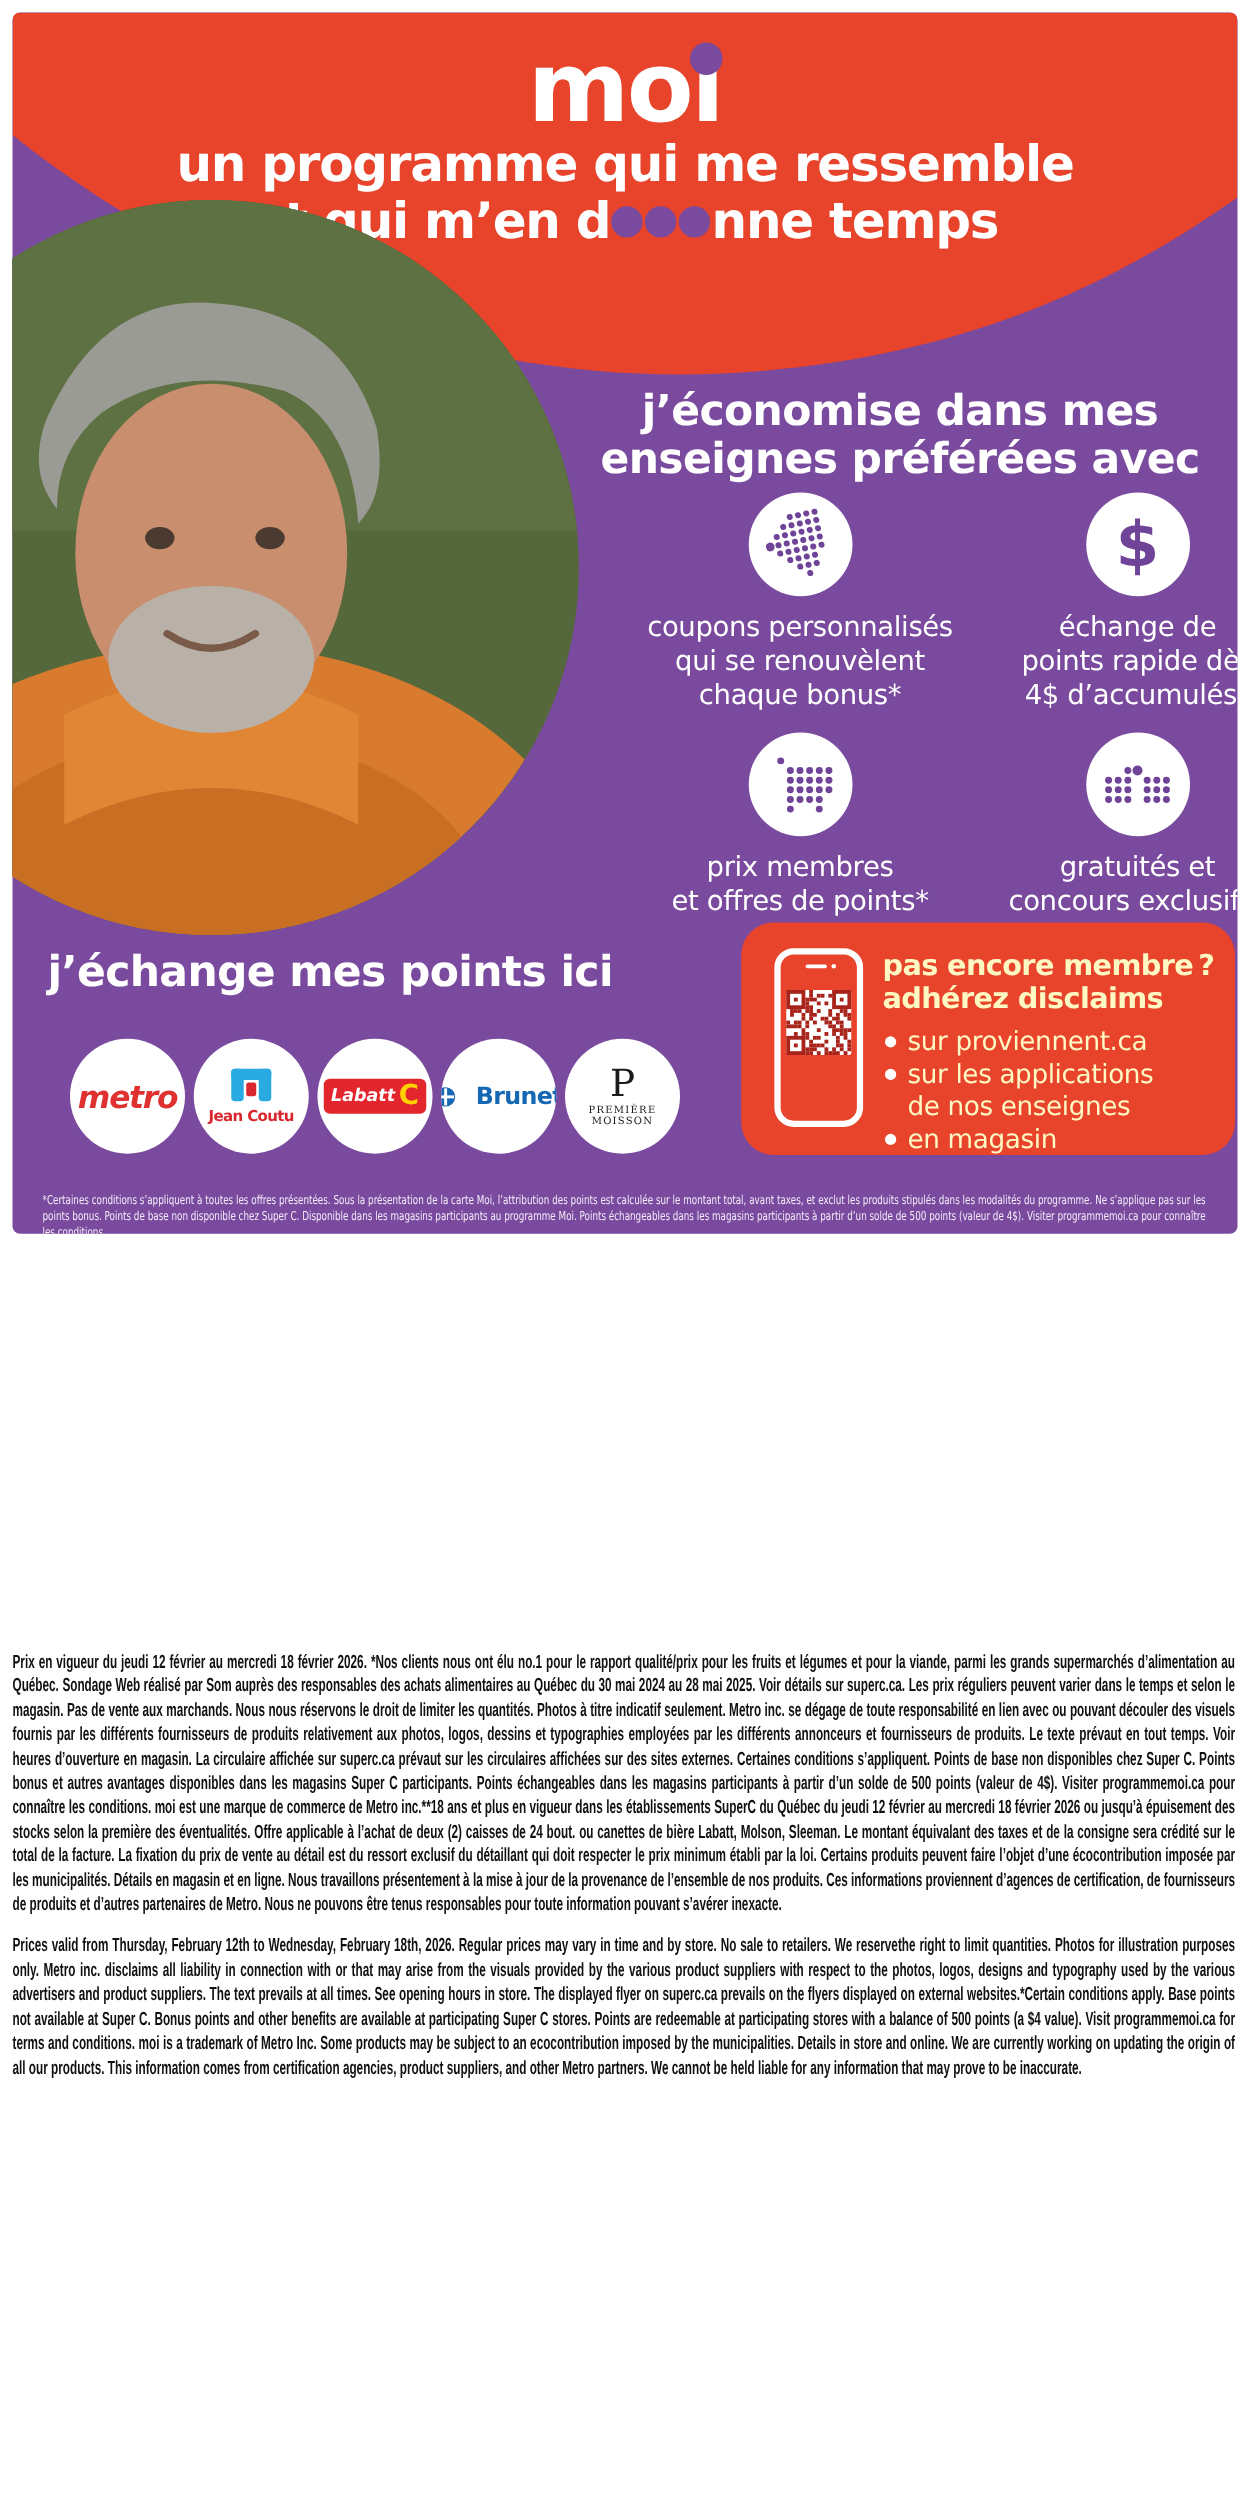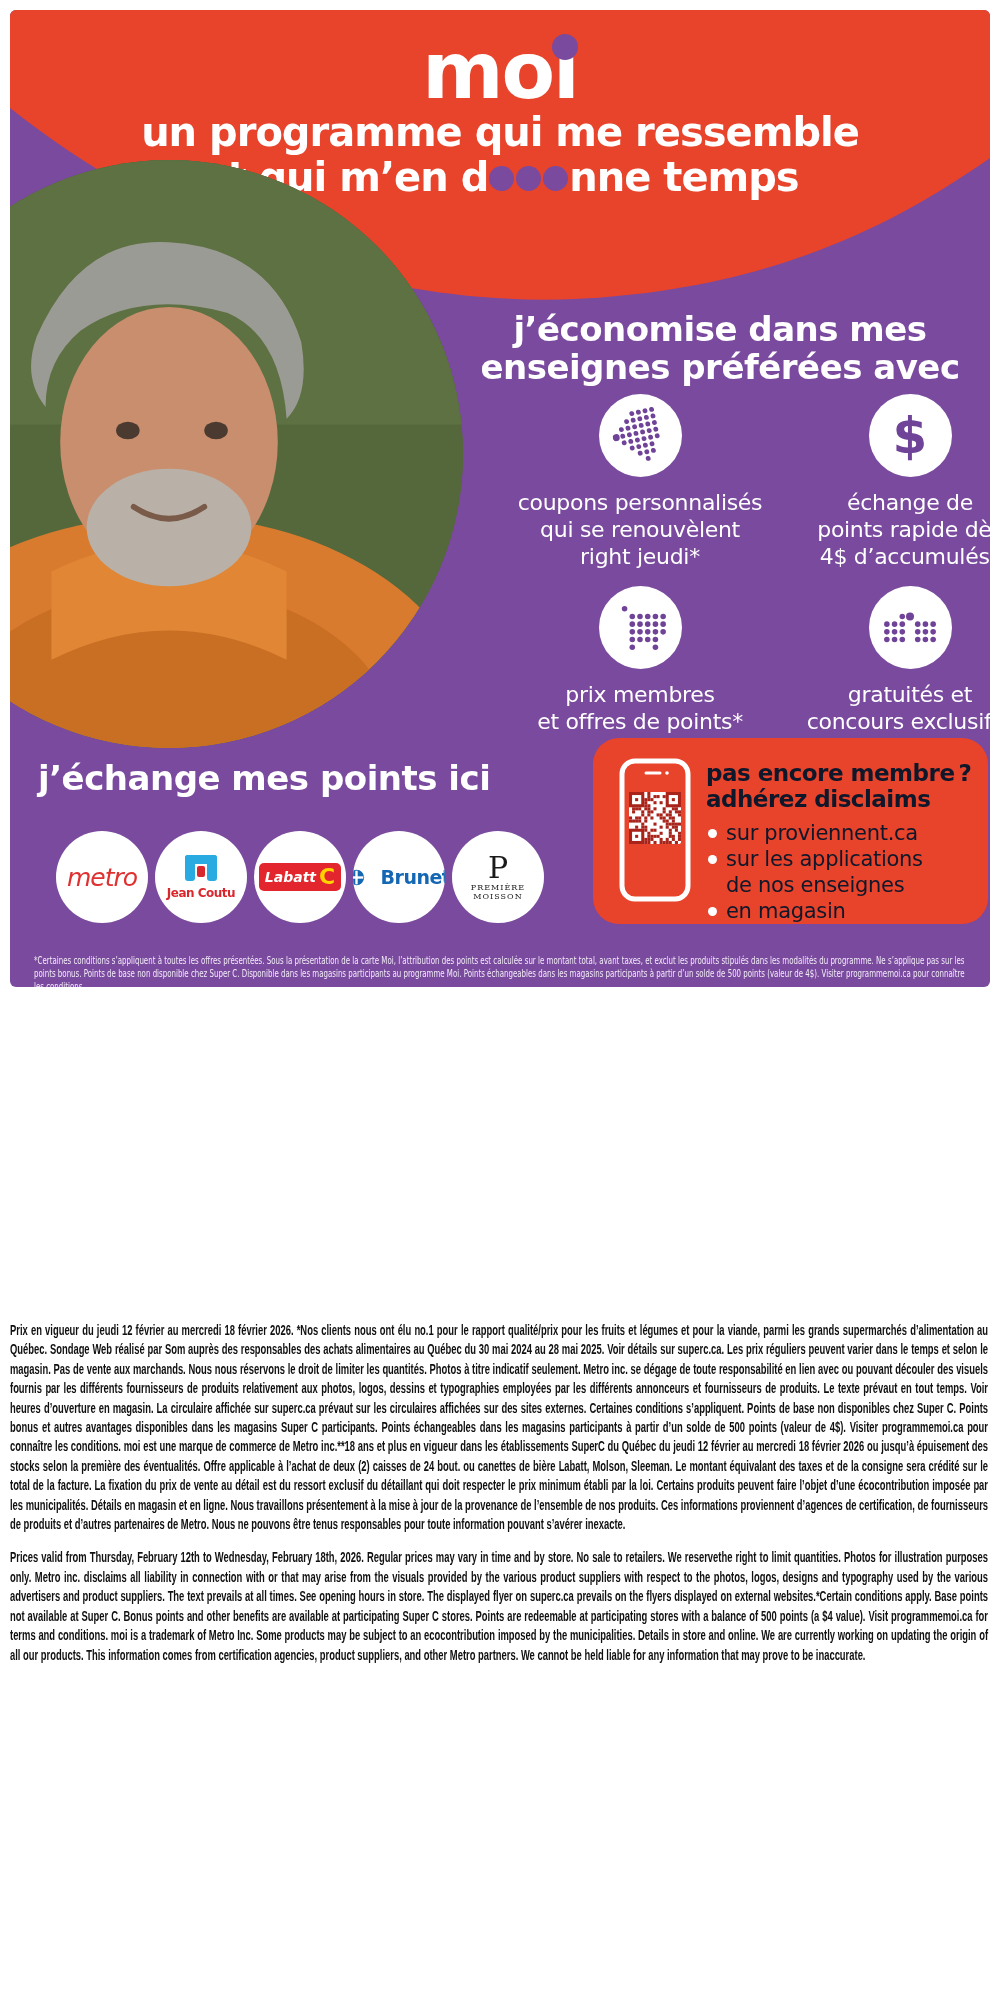--- a/index.html
+++ b/index.html
@@ -42,37 +42,37 @@
   .icon-circle .dollar{font-size:50px;font-weight:bold;color:var(--dot-purple);line-height:1;}
   .caption{color:#fff;font-size:22px;line-height:27px;text-align:center;white-space:pre-line;
     font-weight:500;letter-spacing:-0.3px;width:270px;}
 
   .exchange-heading{position:absolute;left:28px;top:748px;width:540px;text-align:left;
     color:#fff;font-weight:bold;font-size:34px;letter-spacing:-0.5px;}
 
   .partners{position:absolute;left:46px;top:821px;display:flex;gap:7px;}
   .partner-circle{width:92px;height:92px;border-radius:50%;background:#fff;
     display:flex;flex-direction:column;align-items:center;justify-content:center;overflow:hidden;}
-  .metro-word{color:var(--metro-red);font-weight:normal;font-style:italic;font-size:25px;letter-spacing:-1px;}
+  .metro-word{color:var(--metro-red);font-weight:bold;font-style:italic;font-size:25px;letter-spacing:-1px;}
   .jc-mark{width:34px;height:30px;margin-bottom:2px;}
   .jc-word{color:var(--jc-red);font-weight:bold;font-size:12px;letter-spacing:-0.5px;}
   .superc-badge{background:var(--superc-red);border-radius:5px;padding:3px 6px;display:flex;align-items:center;gap:3px;}
   .superc-word{color:#fff;font-weight:bold;font-style:italic;font-size:14px;}
   .superc-letter{color:var(--superc-yellow);font-weight:bold;font-size:22px;line-height:1;}
   .brunet-row{display:flex;align-items:center;gap:16px;}
   .brunet-icon{width:17px;height:17px;}
   .brunet-word{color:var(--brunet-blue);font-weight:bold;font-size:19px;letter-spacing:-0.5px;}
   .pm{display:flex;flex-direction:column;align-items:center;color:#1a1a1a;font-family:"DejaVu Serif",serif;}
   .pm-initial{font-size:30px;line-height:30px;}
   .pm-line{font-size:8px;letter-spacing:1px;}
 
   .signup-box{position:absolute;left:583px;top:728px;width:395px;height:186px;
     background:var(--red);border-radius:26px;}
   .phone{position:absolute;left:26px;top:20px;width:72px;height:144px;}
-  .signup-text{position:absolute;left:113px;top:22px;width:272px;color:#0f172a;}
+  .signup-text{position:absolute;left:113px;top:22px;width:272px;color:#fef9c3;}
   .signup-text h2{font-size:23px;line-height:26px;font-weight:bold;letter-spacing:-0.5px;}
   .signup-list{list-style:none;margin-top:8px;}
   .signup-list li{position:relative;padding-left:20px;font-size:21px;line-height:26px;
     white-space:pre-line;font-weight:500;letter-spacing:-0.3px;}
   .signup-list li::before{content:"";position:absolute;left:2px;top:9px;width:9px;height:9px;
     border-radius:50%;background:#fff;}
 
   .fine-print{position:absolute;left:24px;top:944px;width:1296px;color:#f2ecf8;
     font-size:9.8px;line-height:13px;text-align:justify;
     transform:scaleX(0.718);transform-origin:0 0;font-family:"DejaVu Sans",sans-serif;}
@@ -158,21 +158,21 @@
               <circle cx="4.5" cy="5.5" r="0.36" fill="#6f4397"></circle>
               <circle cx="5.5" cy="5.5" r="0.36" fill="#6f4397"></circle>
               <circle cx="3.5" cy="6.5" r="0.36" fill="#6f4397"></circle>
               <circle cx="4.5" cy="6.5" r="0.36" fill="#6f4397"></circle>
               <circle cx="5.5" cy="6.5" r="0.36" fill="#6f4397"></circle>
               <circle cx="4.5" cy="7.5" r="0.36" fill="#6f4397"></circle>
             </svg>
           </div>
         <div class="caption">coupons personnalisés
 qui se renouvèlent
-right jeudi*</div>
+chaque bonus*</div>
       </div>
       <div class="feature">
         <div class="icon-circle">
             <span class="dollar">$</span>
           </div>
         <div class="caption">échange de
 points rapide dès
 4$ d’accumulés*</div>
       </div>
       <div class="feature">

